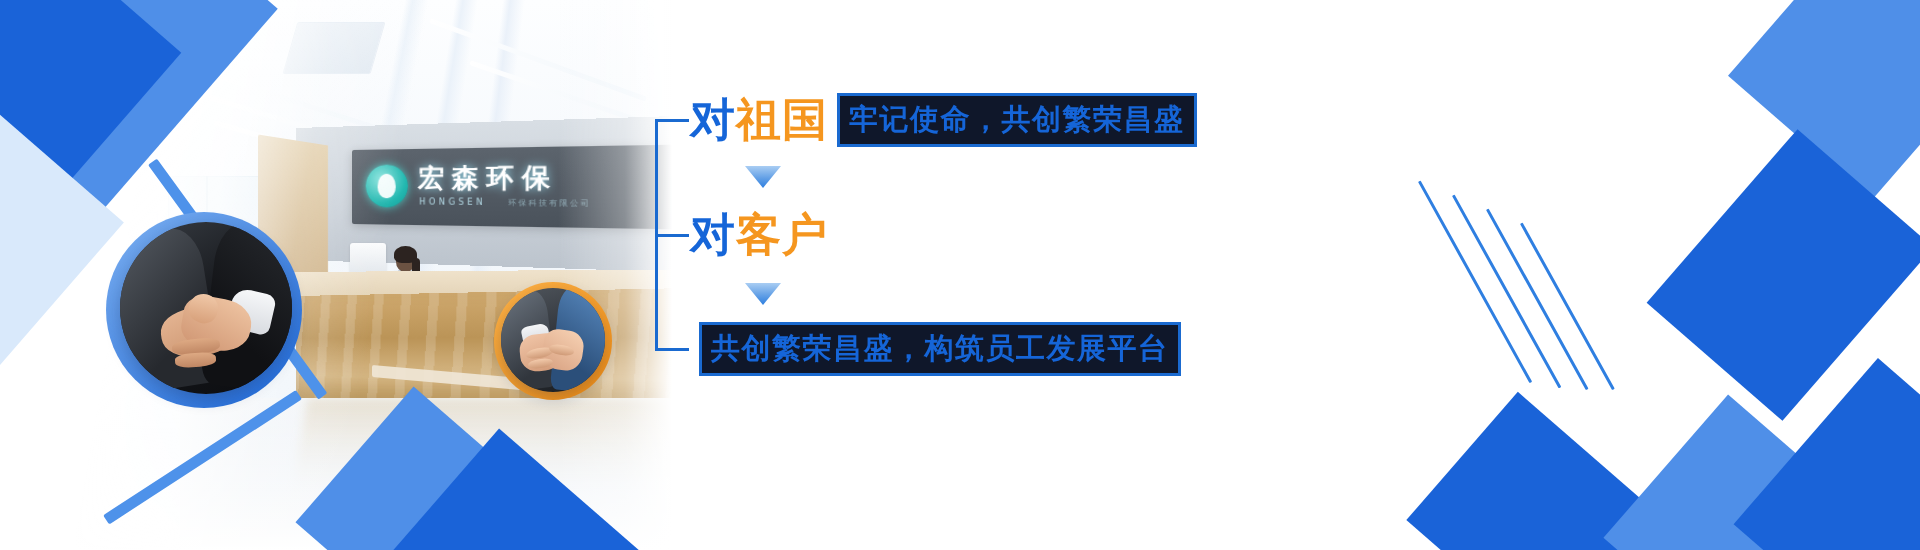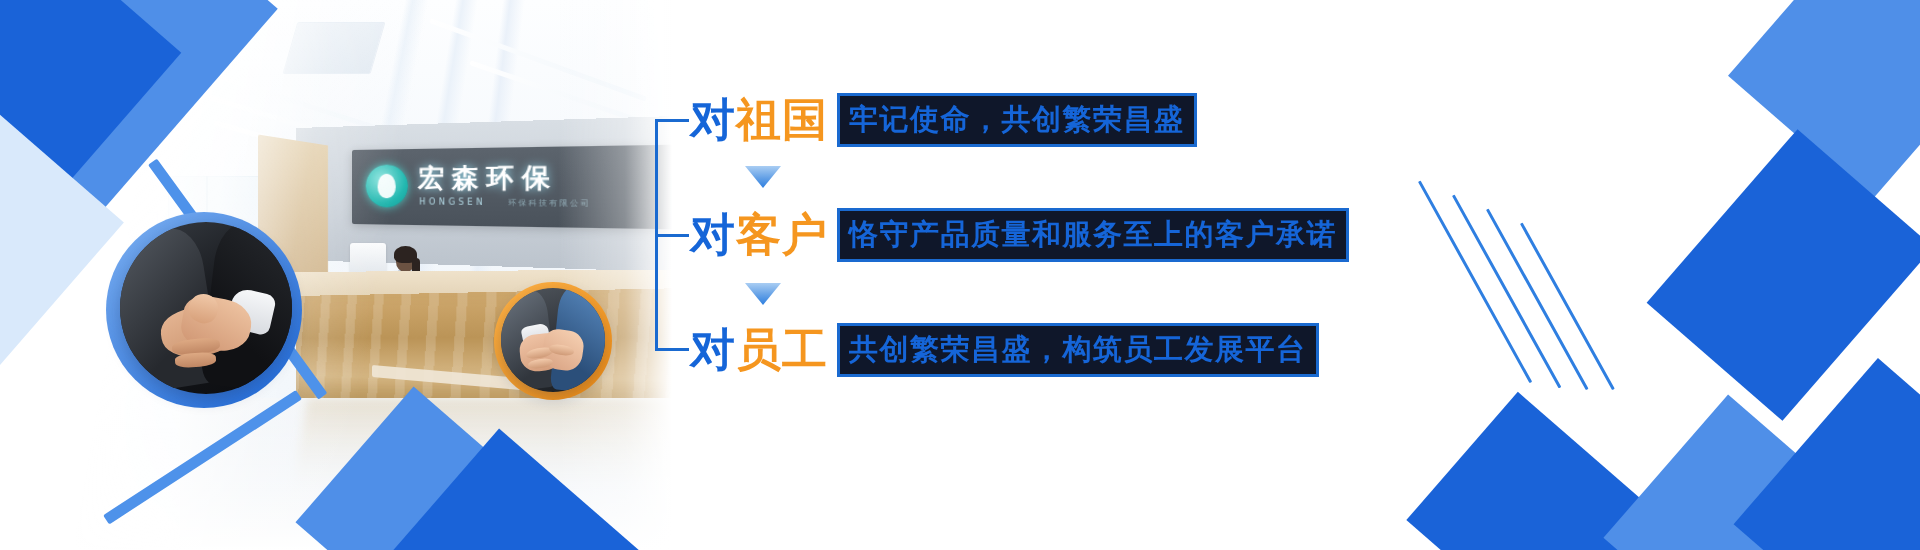--- a/index.html
+++ b/index.html
@@ -315,29 +315,25 @@
       </div>
       <div class="chip">牢记使命，共创繁荣昌盛</div>
     </div>
 
     <div class="arrow-fade a1"></div>
 
     <div class="row row2">
       <div class="lede">
         <span class="t1">对</span><span class="t2">客户</span>
       </div>
-      <div class="chip">恪守产品质量和服务至上的客户承诺</div>
     </div>
 
     <div class="arrow-fade a2"></div>
 
     <div class="row row3">
-      <div class="lede">
-        <span class="t1">对</span><span class="t2">员工</span>
-      </div>
       <div class="chip">共创繁荣昌盛，构筑员工发展平台</div>
     </div>
   </div>
 
   <div class="rline" style="left:1418px;top:182px;width:3px;height:230px;transform:rotate(-29deg);"></div>
   <div class="rline" style="left:1452px;top:196px;width:3px;height:220px;transform:rotate(-29deg);"></div>
   <div class="rline" style="left:1486px;top:210px;width:3px;height:206px;transform:rotate(-29deg);"></div>
   <div class="rline" style="left:1520px;top:224px;width:3px;height:190px;transform:rotate(-29deg);"></div>
 
   <div class="shape para" style="left:1790px;top:-90px;width:190px;height:260px;background:#4f8fe8;transform:rotate(41deg);"></div>

